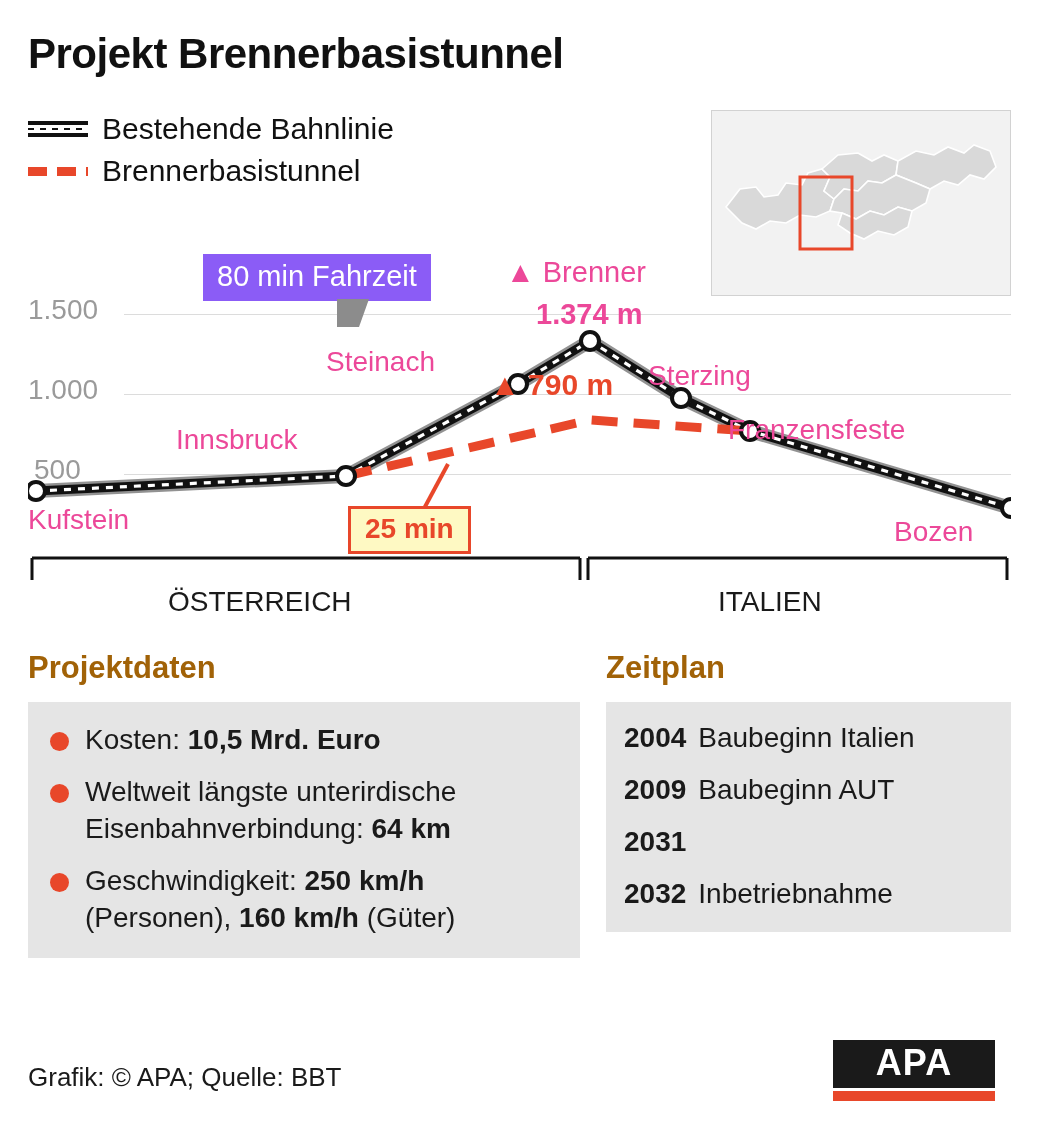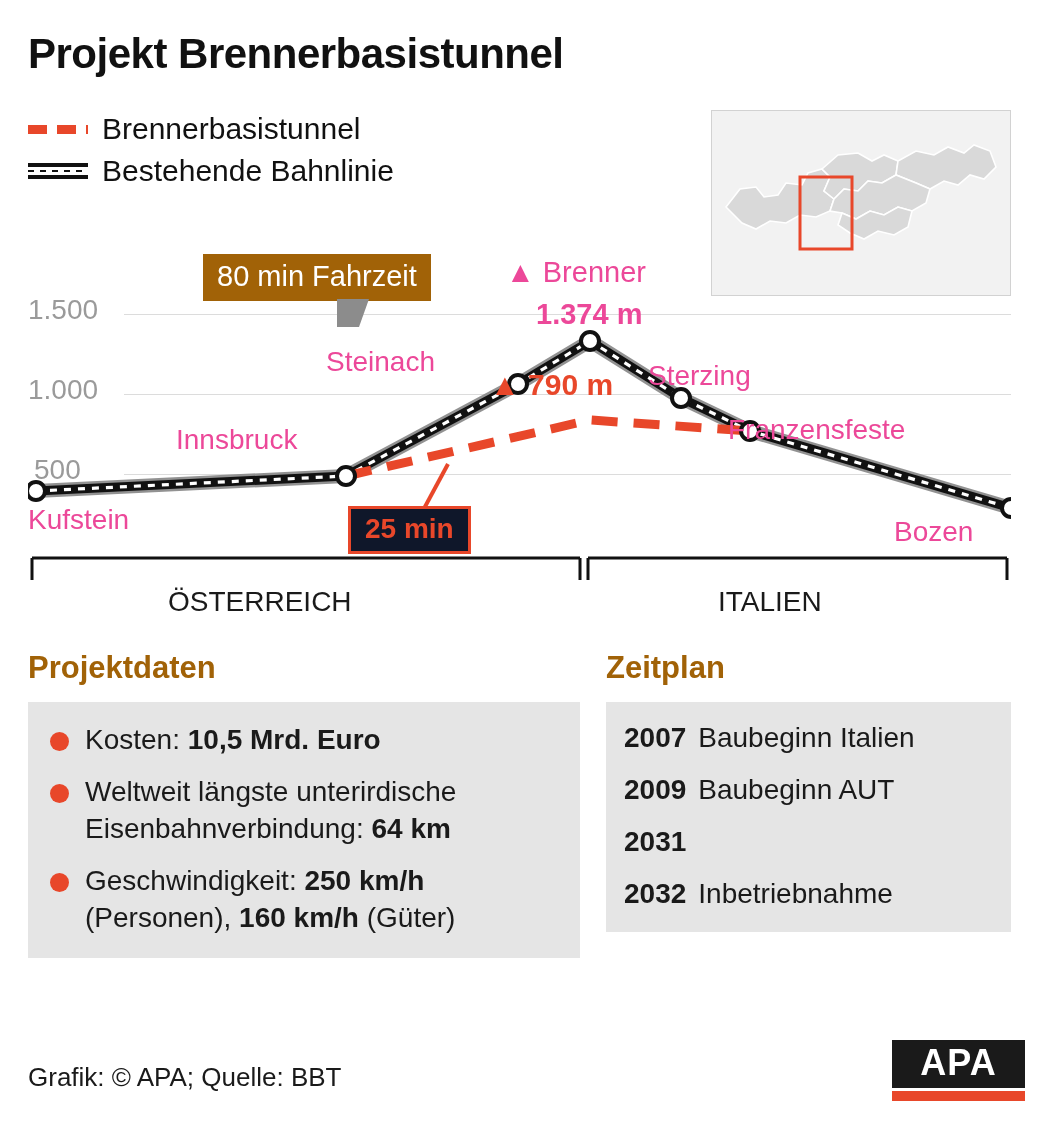--- a/index.html
+++ b/index.html
@@ -124,40 +124,40 @@
     white-space: nowrap;
   }
   .city.bold {
     font-weight: bold;
     font-size: 29px;
   }
 
   
   .callout-grey {
     position: absolute;
-    background: #a16207;
+    background: #8b5cf6;
     color: #ffffff;
     font-size: 29px;
     padding: 6px 14px 8px 14px;
     white-space: nowrap;
   }
   .callout-grey .tail {
     position: absolute;
     left: 134px;
     bottom: -26px;
     width: 0; height: 0;
     border-left: 22px solid #8c8c8c;
     border-right: 10px solid transparent;
     border-top: 28px solid #8c8c8c;
     border-bottom: 0;
     transform: skewX(0deg);
   }
   .callout-red {
     position: absolute;
-    background: #0f172a;
+    background: #fef9c3;
     border: 3px solid #e8472a;
     color: #e8472a;
     font-size: 28px;
     font-weight: bold;
     padding: 4px 14px 6px 14px;
     white-space: nowrap;
   }
   .red-text {
     position: absolute;
     color: #e8472a;
@@ -249,23 +249,23 @@
   
   .footer {
     position: absolute;
     left: 28px;
     top: 1062px;
     font-size: 26px;
     color: #1a1a1a;
   }
   .apa-logo {
     position: absolute;
-    right: 14px;
+    right: 44px;
     top: 1040px;
-    width: 133px;
+    width: 162px;
   }
   .apa-box {
     background: #1a1a1a;
     color: #ffffff;
     font-weight: bold;
     font-size: 36px;
     letter-spacing: 1px;
     text-align: center;
     padding: 2px 0 4px 0;
   }
@@ -277,26 +277,26 @@
 </style>
 </head>
 <body>
 
 <div class="page">
 
   <div class="title">Projekt Brennerbasistunnel</div>
 
   <div class="legend">
     <div class="legend-row">
+      <div class="legend-swatch sw-existing"></div>
+      <div class="legend-label">Bestehende Bahnlinie</div>
+    </div>
+    <div class="legend-row">
       <div class="legend-swatch sw-tunnel"></div>
       <div class="legend-label">Brennerbasistunnel</div>
-    </div>
-    <div class="legend-row">
-      <div class="legend-swatch sw-existing"></div>
-      <div class="legend-label">Bestehende Bahnlinie</div>
     </div>
   </div>
 
   <div class="inset">
     <svg width="298" height="184" viewBox="0 0 298 184">
       <g fill="#d9d9d9" stroke="#ffffff" stroke-width="1.6">
         <path d="M14 96 L28 78 L44 76 L52 86 L66 84 L74 72 L90 74 L96 62 L110 58 L118 66 L112 80 L122 88 L118 100 L104 106 L88 104 L74 112 L58 110 L44 118 L30 112 Z"></path>
         <path d="M110 58 L126 44 L146 42 L160 50 L172 44 L186 50 L184 64 L170 72 L156 70 L146 80 L132 78 L122 88 L112 80 L118 66 Z"></path>
         <path d="M186 50 L204 40 L222 44 L236 36 L252 42 L262 34 L278 40 L284 56 L272 68 L258 64 L246 74 L232 70 L218 78 L204 72 L184 64 Z"></path>
         <path d="M122 88 L132 78 L146 80 L156 70 L170 72 L184 64 L204 72 L218 78 L214 92 L200 100 L186 96 L172 104 L158 100 L144 108 L130 102 L118 100 Z"></path>
@@ -396,21 +396,21 @@
           </div>
         </div>
 
       </div>
     </div>
 
     <div class="panel-right">
       <div class="panel-head">Zeitplan</div>
       <div class="panel-box">
         <div class="plan-row">
-          <span class="plan-year">2007</span>
+          <span class="plan-year">2004</span>
           <span>Baubeginn Italien</span>
         </div>
         <div class="plan-row">
           <span class="plan-year">2009</span>
           <span>Baubeginn AUT</span>
         </div>
         <div class="plan-row">
           <span class="plan-year">2031</span>
         </div>
         <div class="plan-row">

